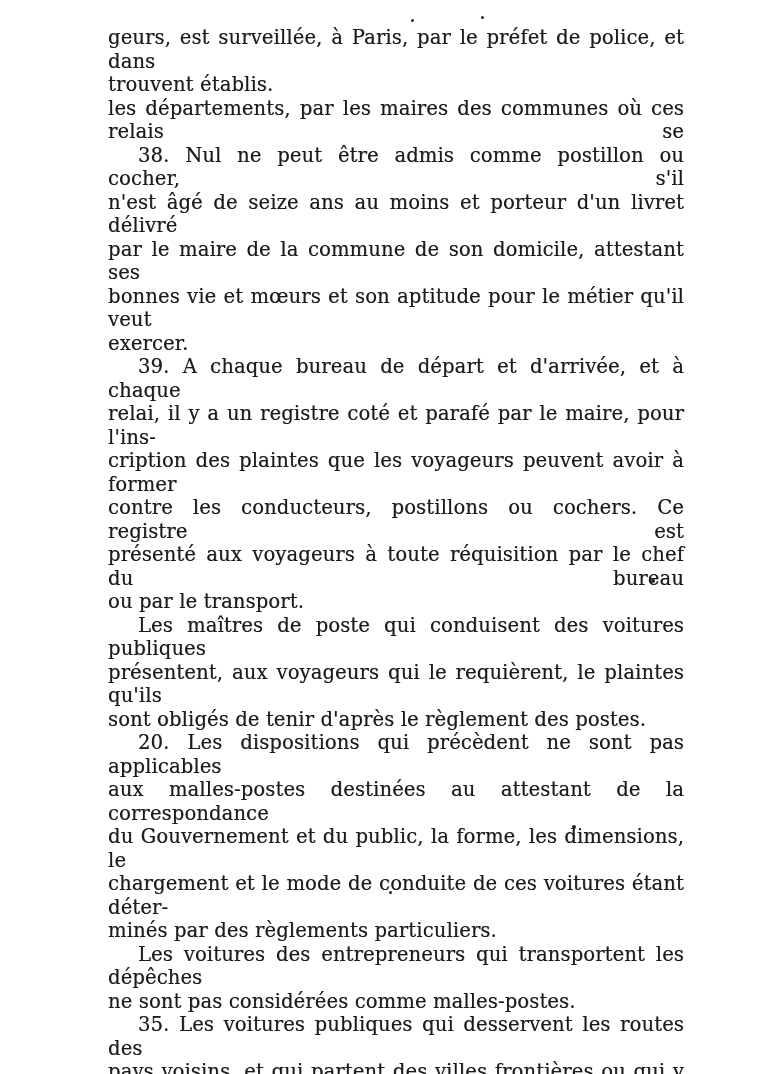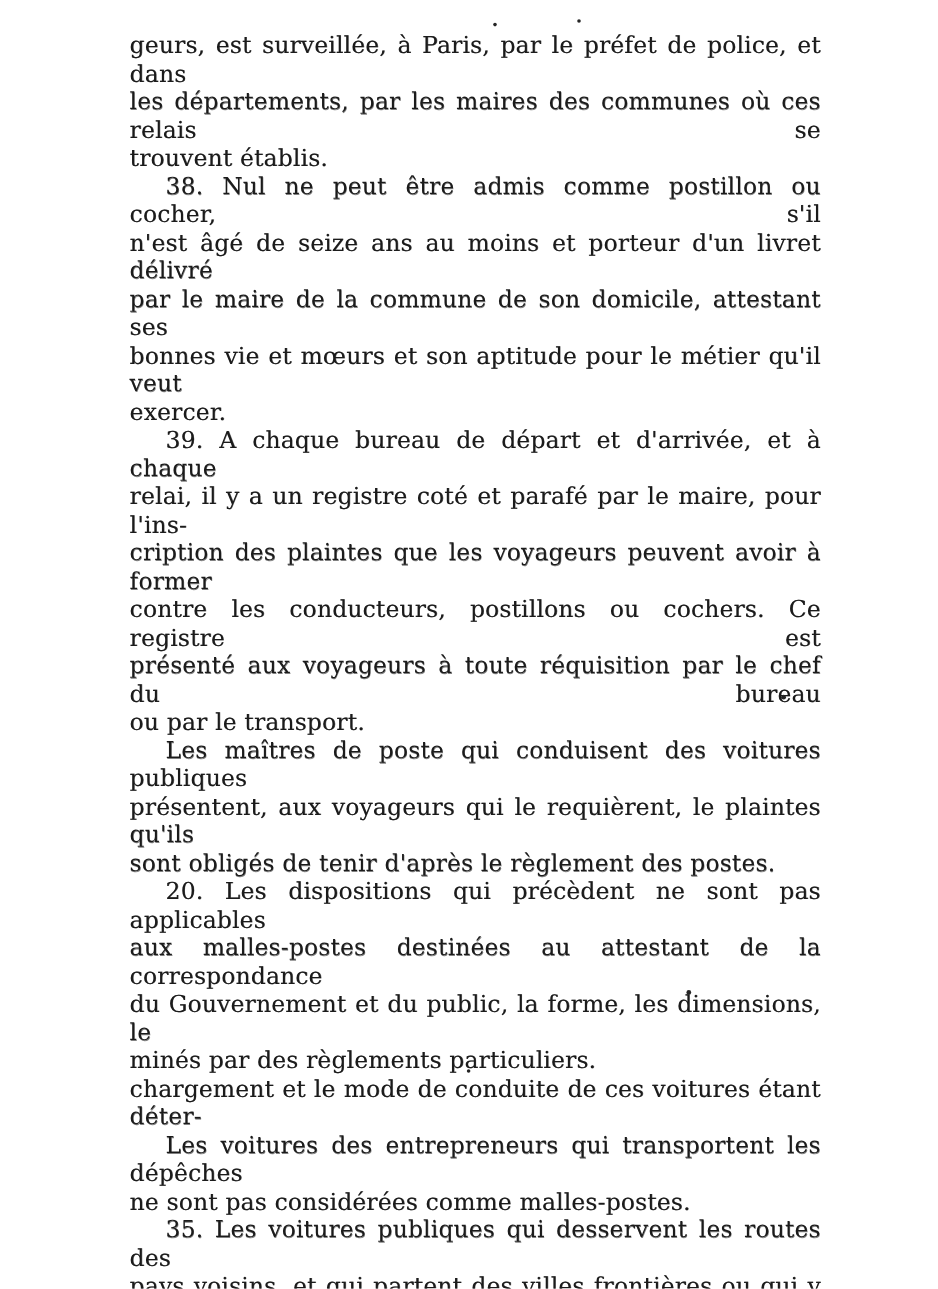--- a/index.html
+++ b/index.html
@@ -44,41 +44,41 @@
 </style>
 </head>
 <body>
 
 <div class="page" style="background: rgb(255, 255, 255);">
 
   <div class="text-block" style="color: rgb(27, 27, 27);">
 
     <div id="body-lines">
         <div class="line fill">geurs, est surveillée, à Paris, par le préfet de police, et dans</div>
+        <div class="line">trouvent établis.</div>
         <div class="line fill">les départements, par les maires des communes où ces relais se</div>
-        <div class="line">trouvent établis.</div>
         <div class="line indent fill">38. Nul ne peut être admis comme postillon ou cocher, s'il</div>
         <div class="line fill">n'est âgé de seize ans au moins et porteur d'un livret délivré</div>
         <div class="line fill">par le maire de la commune de son domicile, attestant ses</div>
         <div class="line fill">bonnes vie et mœurs et son aptitude pour le métier qu'il veut</div>
         <div class="line">exercer.</div>
         <div class="line indent fill">39. A chaque bureau de départ et d'arrivée, et à chaque</div>
         <div class="line fill">relai, il y a un registre coté et parafé par le maire, pour l'ins-</div>
         <div class="line fill">cription des plaintes que les voyageurs peuvent avoir à former</div>
         <div class="line fill">contre les conducteurs, postillons ou cochers. Ce registre est</div>
         <div class="line fill">présenté aux voyageurs à toute réquisition par le chef du bureau</div>
         <div class="line">ou par le transport.</div>
         <div class="line indent fill">Les maîtres de poste qui conduisent des voitures publiques</div>
         <div class="line fill">présentent, aux voyageurs qui le requièrent, le plaintes qu'ils</div>
         <div class="line">sont obligés de tenir d'après le règlement des postes.</div>
         <div class="line indent fill">20. Les dispositions qui précèdent ne sont pas applicables</div>
         <div class="line fill">aux malles-postes destinées au attestant de la correspondance</div>
         <div class="line fill">du Gouvernement et du public, la forme, les dimensions, le</div>
+        <div class="line fill">chargement et le mode de conduite de ces voitures étant déter-</div>
         <div class="line">minés par des règlements particuliers.</div>
-        <div class="line fill">chargement et le mode de conduite de ces voitures étant déter-</div>
         <div class="line indent fill">Les voitures des entrepreneurs qui transportent les dépêches</div>
         <div class="line">ne sont pas considérées comme malles-postes.</div>
         <div class="line indent fill">35. Les voitures publiques qui desservent les routes des</div>
         <div class="line fill">pays voisins, et qui partent des villes frontières ou qui y ar-</div>
       </div>
 
   </div>
 
   <div class="speck" style="left:411px; top:19px; width:3px; height:3px;"></div>
   <div class="speck" style="left:481px; top:16px; width:3px; height:3px;"></div>

